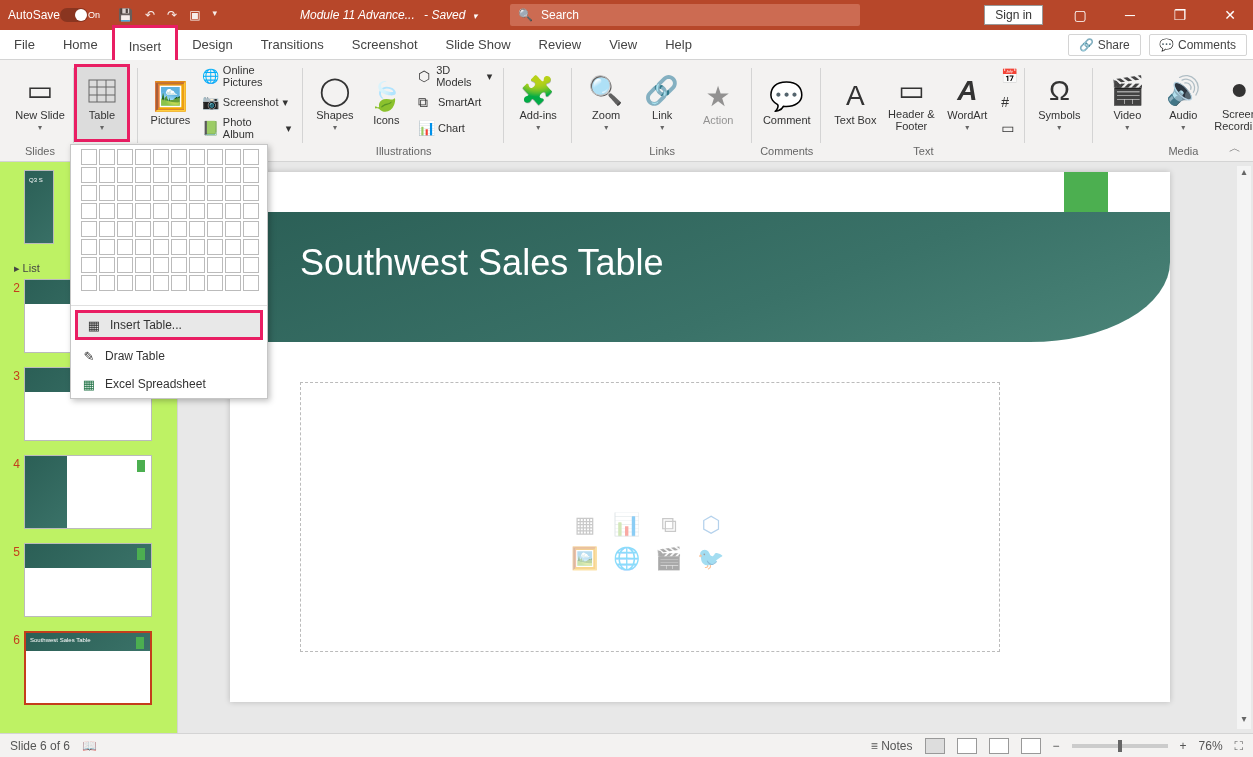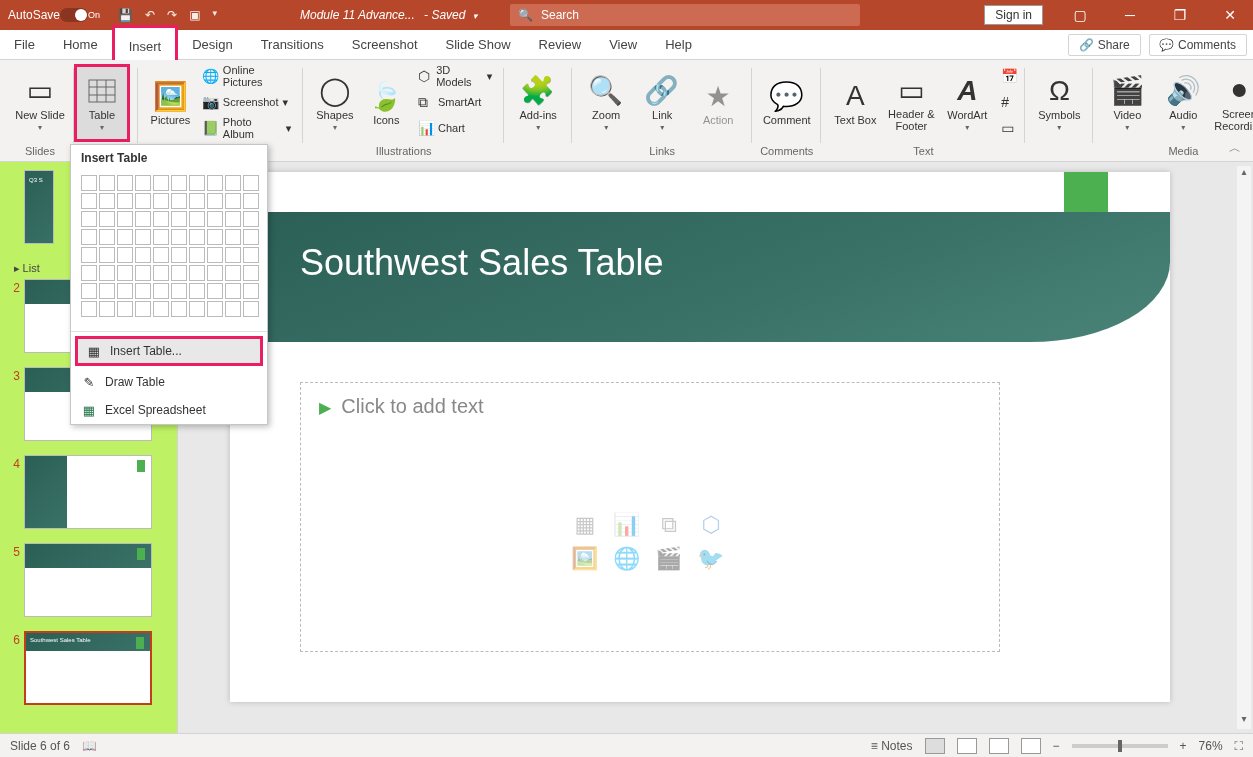--- a/index.html
+++ b/index.html
@@ -330,21 +330,20 @@
           <span class="icon">⏺</span>
           <span>Screen Recording</span>
         </div>
     </div>
     <div class="label">Media</div>
   </div>
   <span class="ribbon-collapse">︿</span>
 </div>
 
 <div class="table-dropdown">
-  <div class="hdr">Insert Table</div>
   <div class="grid">
       <div class="cell"></div>
       <div class="cell"></div>
       <div class="cell"></div>
       <div class="cell"></div>
       <div class="cell"></div>
       <div class="cell"></div>
       <div class="cell"></div>
       <div class="cell"></div>
       <div class="cell"></div>
@@ -481,21 +480,20 @@
       </div>
     </div>
 </div>
 
 <div class="editor">
   <div class="slide">
     <div class="greentab"></div>
     <div class="titleband"></div>
     <div class="titletext">Southwest Sales Table</div>
     <div class="content">
-      <div><span class="bullet">▶</span><span class="placeholder">Click to add text</span></div>
       <div class="icons">
         <span class="ci">▦</span>
         <span class="ci accent">📊</span>
         <span class="ci">⧉</span>
         <span class="ci accent">⬡</span>
         <span class="ci accent">🖼️</span>
         <span class="ci accent">🌐</span>
         <span class="ci">🎬</span>
         <span class="ci accent">🐦</span>
       </div>

